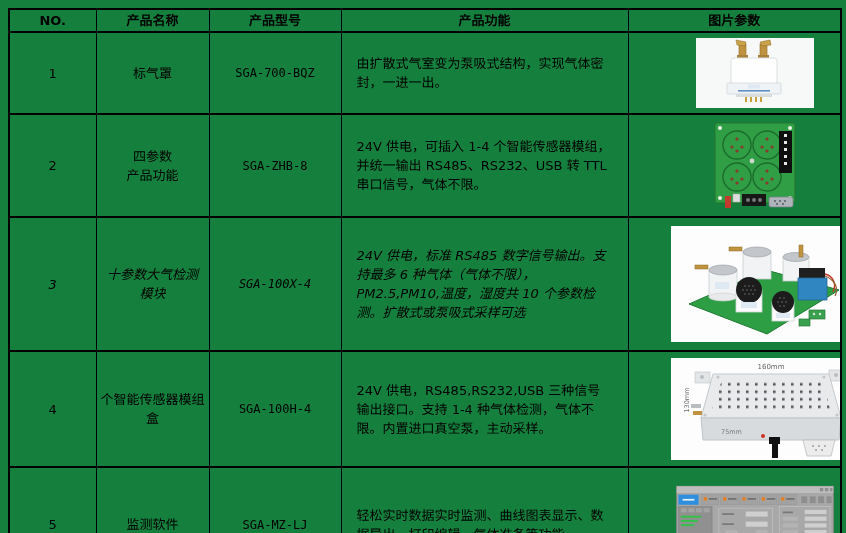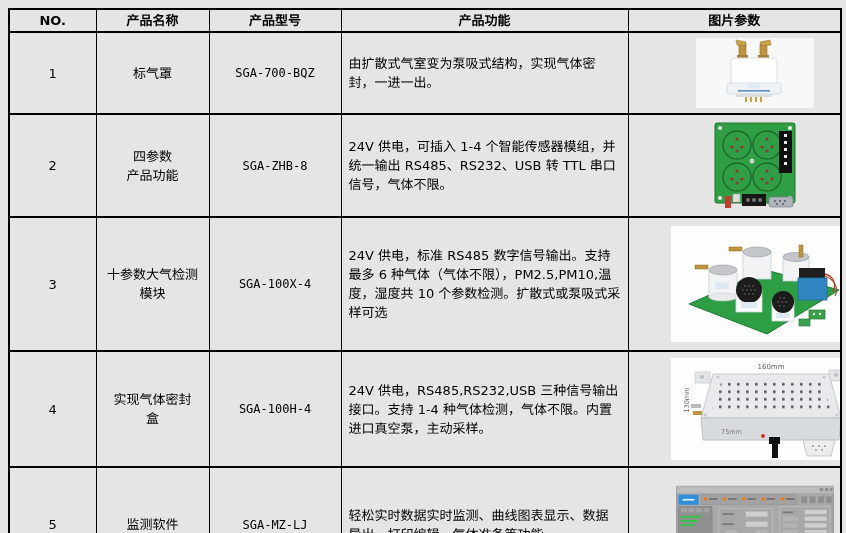--- a/index.html
+++ b/index.html
@@ -1,29 +1,29 @@
 <!DOCTYPE html>
 <html lang="zh-CN"><head>
 <meta charset="utf-8">
 <style>
   html,body{margin:0;padding:0;background:#ffffff;}
-  .page{position:relative;width:846px;height:533px;background:#e5e5e5;overflow:hidden;
+  .page{position:relative;width:846px;height:533px;background:#15803d;overflow:hidden;
         font-family:"DejaVu Sans","Liberation Sans",sans-serif;color:#000;}
   table.spec{position:absolute;left:8px;top:8px;border-collapse:collapse;table-layout:fixed;
              width:832px;border:2px solid #000;}
   th,td{border:1px solid #000;border-top-width:2px;border-bottom-width:2px;
         padding:0;overflow:hidden;vertical-align:middle;}
   th{font-size:13px;font-weight:bold;text-align:center;height:21px;line-height:21px;}
   td{font-size:13px;}
   .c-no,.c-name{text-align:center;white-space:pre-line;line-height:19px;}
   .c-model{text-align:center;font-family:"DejaVu Sans Mono","Liberation Mono",monospace;font-size:12px;}
-  .c-func{text-align:left;padding:4px 7px;line-height:19px;}
+  .c-func{text-align:left;padding:4px 15px;line-height:19px;}
   .c-img{text-align:center;padding-left:42px;}
   .c-img svg{display:block;margin:0 auto;}
-  tr.r1 td{height:72px;} tr.r2 td{height:93px;} tr.r3 td{height:124px;}
+  tr.r1 td{height:72px;} tr.r2 td{height:93px;} tr.r3 td{height:124px;font-style:italic;}
   tr.r4 td{height:106px;} tr.r5 td{height:105px;}
   svg text{font-family:"DejaVu Sans","Liberation Sans",sans-serif;}
 </style>
 </head>
 <body>
 
 <div class="page">
   <table class="spec">
     <colgroup>
       <col style="width:87px">
@@ -221,21 +221,21 @@
               <rect x="128" y="93" width="11" height="7" fill="#3aa24e" stroke="#2b7a3a" stroke-width="0.7"></rect>
               <circle cx="143" cy="88" r="1.2" fill="#d9ead9"></circle>
                 <circle cx="149" cy="88" r="1.2" fill="#d9ead9"></circle>
             </g>
           </svg>
         </td>
       </tr>
 
       <tr class="r4">
         <td class="c-no">4</td>
-        <td class="c-name">实现气体密封
+        <td class="c-name">个智能传感器模组
 盒</td>
         <td class="c-model">SGA-100H-4</td>
         <td class="c-func">24V 供电，RS485,RS232,USB 三种信号输出接口。支持 1-4 种气体检测，气体不限。内置进口真空泵，主动采样。</td>
         <td class="c-img">
           <svg width="200" height="102" viewBox="0 0 200 102">
             <defs>
               <pattern id="holegrid" width="9" height="7.5" patternUnits="userSpaceOnUse">
                 <rect x="3" y="2.5" width="2.6" height="2.6" fill="#55595e"></rect>
               </pattern>
             </defs>

